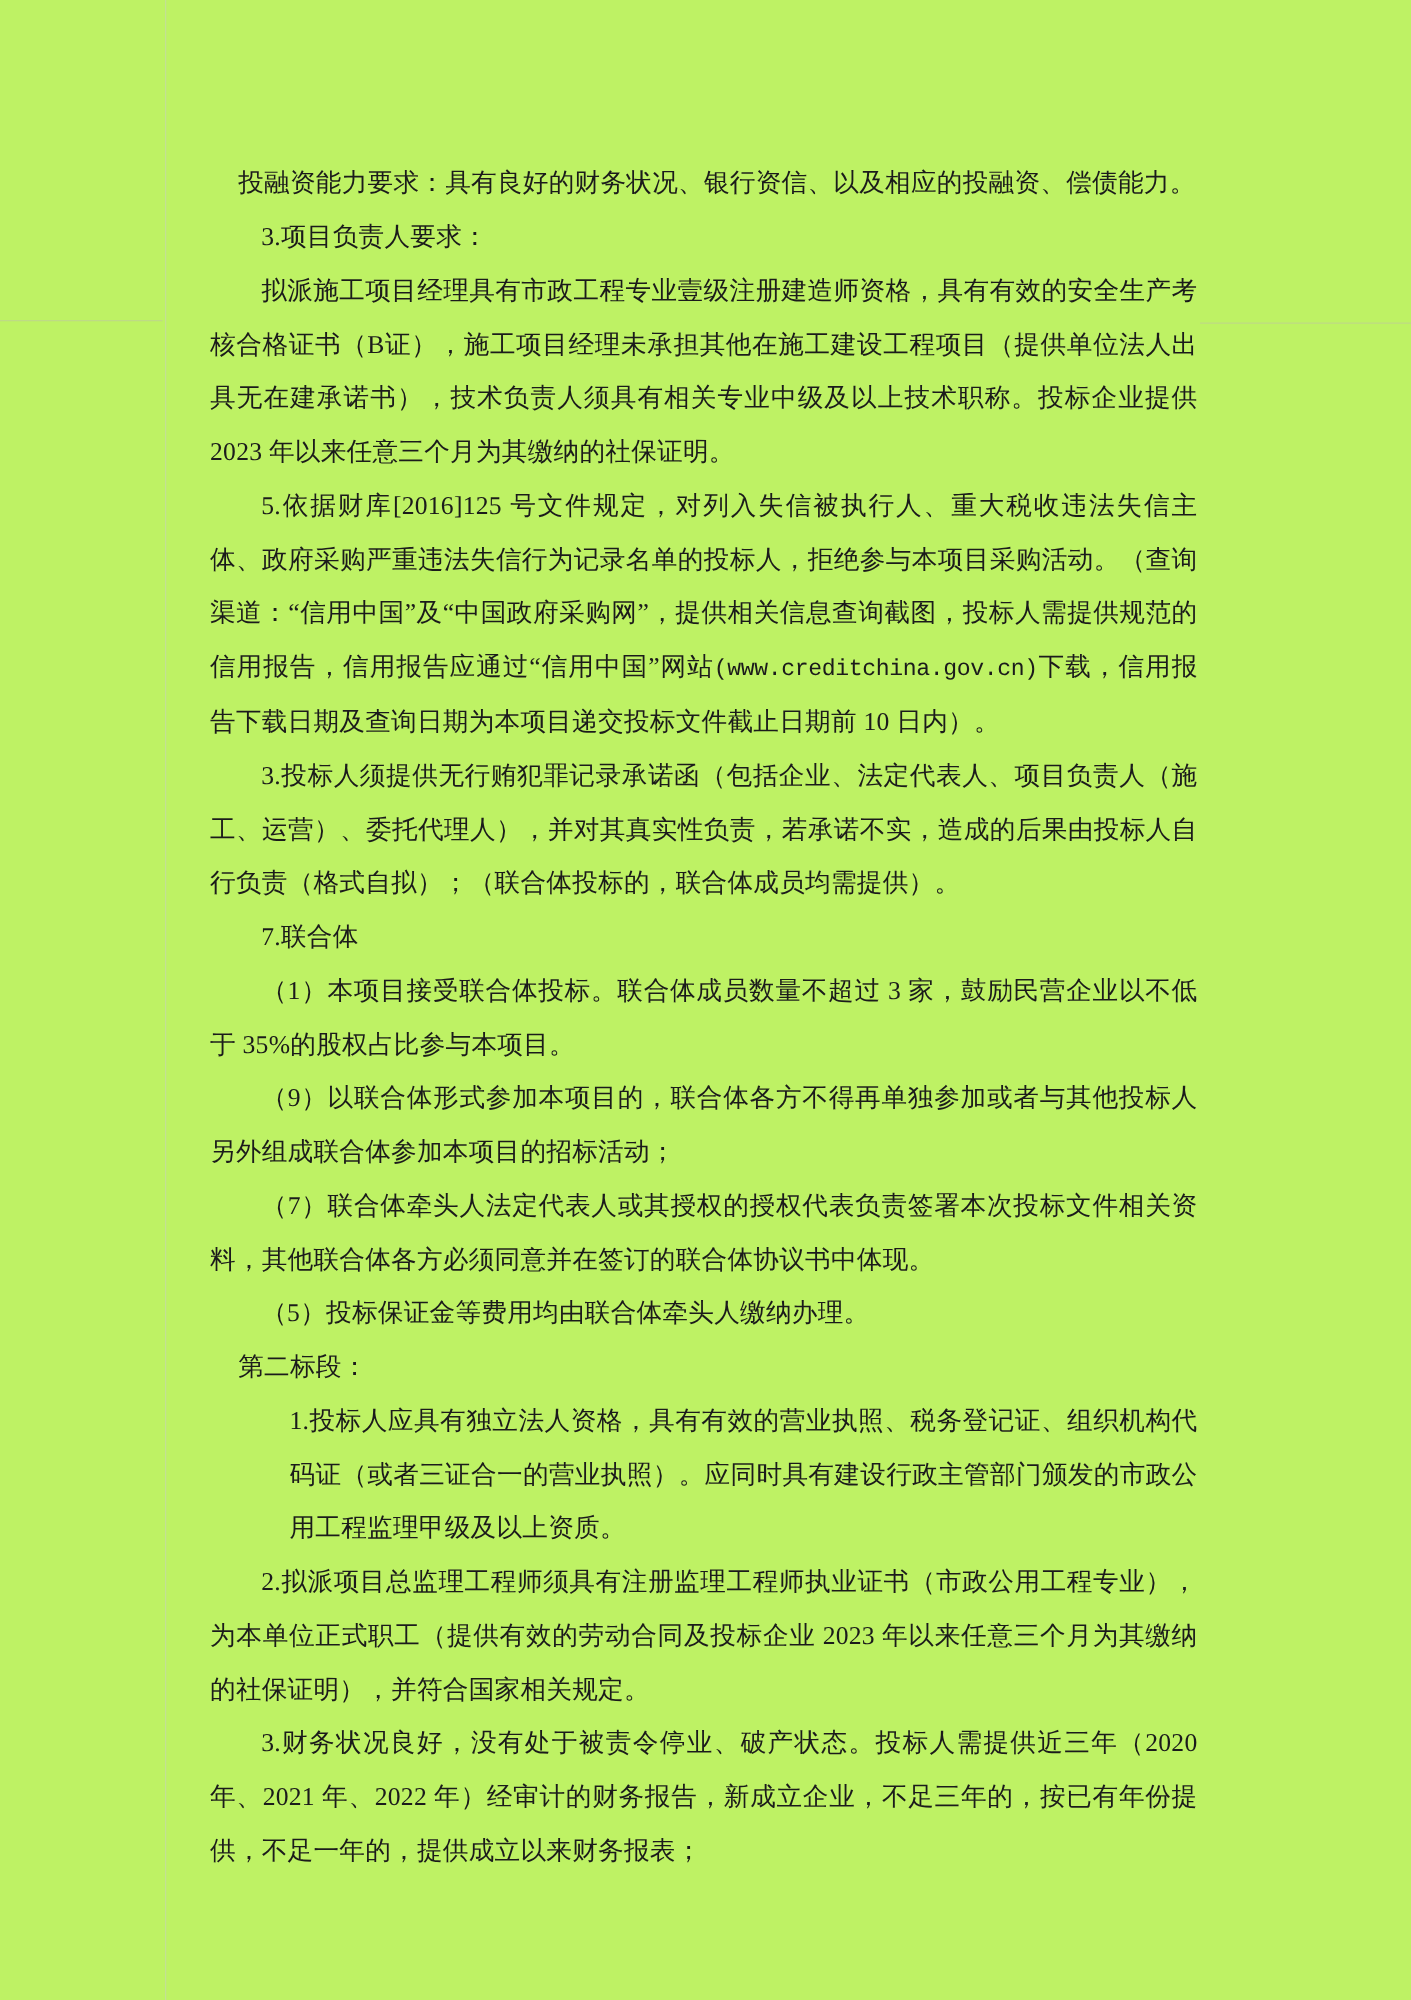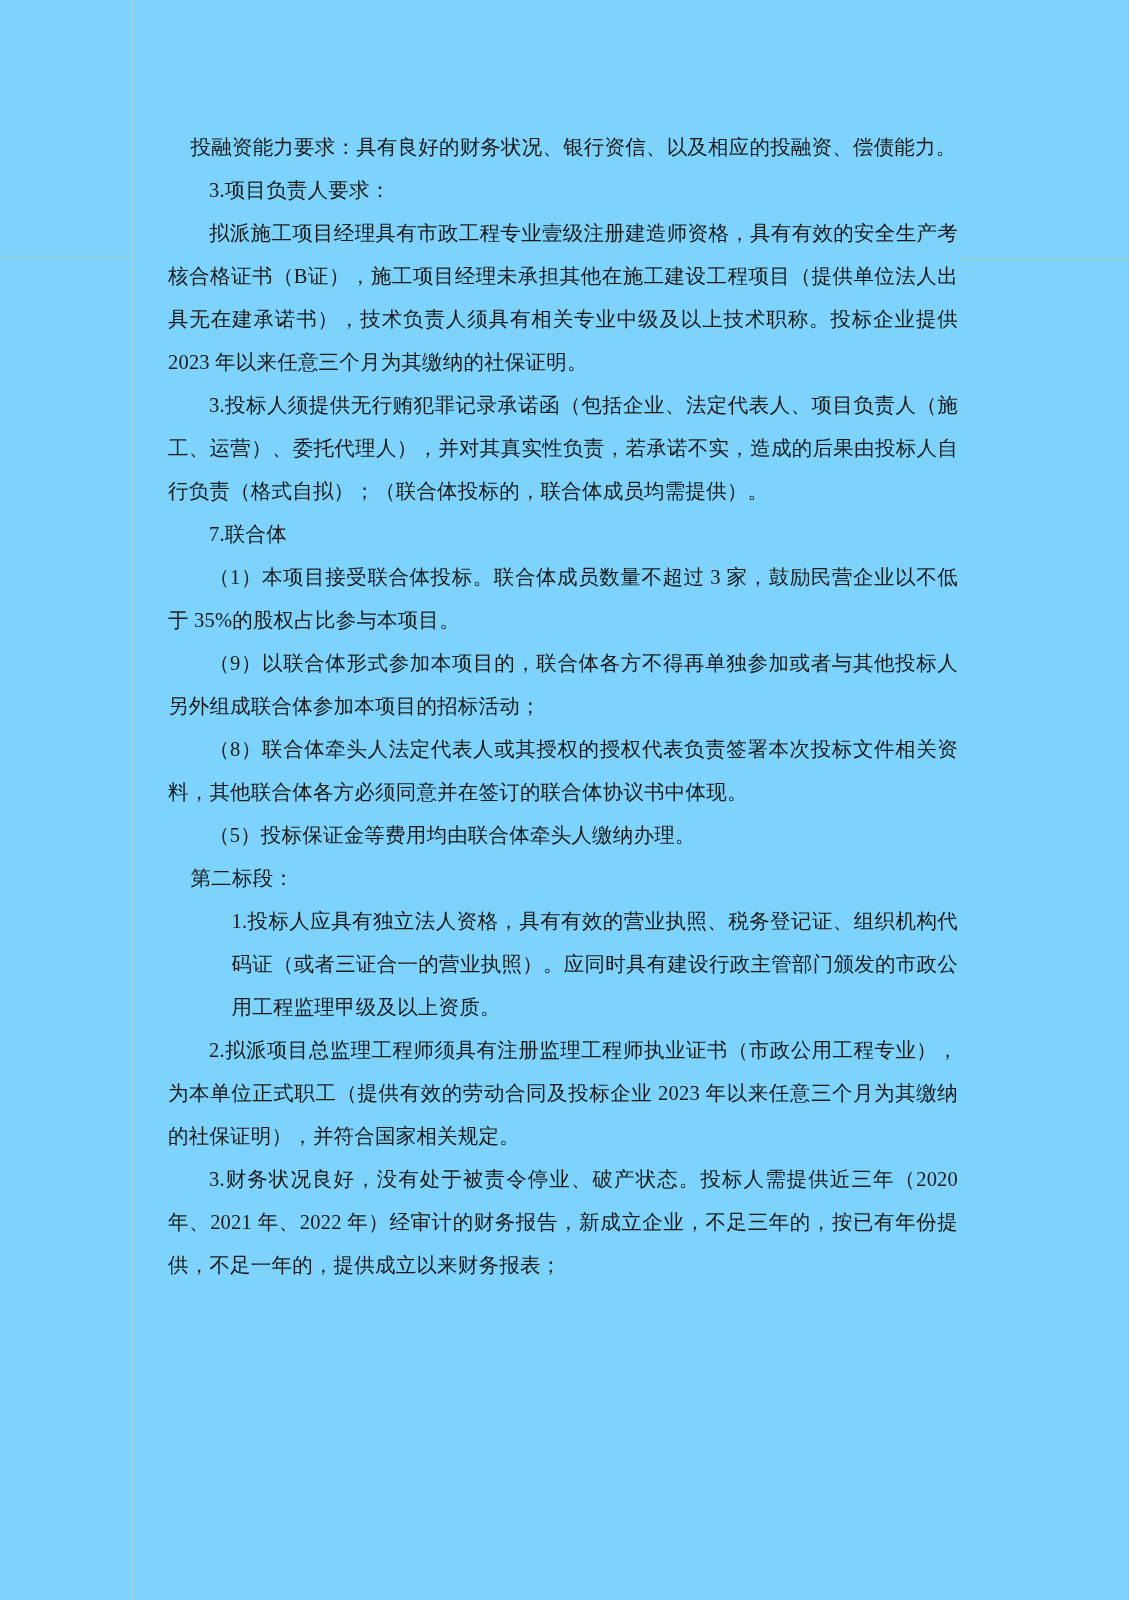--- a/index.html
+++ b/index.html
@@ -8,21 +8,21 @@
     background: #ffffff;
   }
   body {
     font-family: "Liberation Serif", "DejaVu Serif", serif;
   }
   .page {
     position: relative;
     width: 1129px;
     height: 1600px;
     margin: 0 auto;
-    background: #7dd3fc;
+    background: #bef264;
     overflow: hidden;
   }
   
   .scan-line-h {
     position: absolute;
     left: 0;
     width: 100%;
     height: 1px;
     background: rgba(190, 200, 160, 0.55);
   }
@@ -75,31 +75,34 @@
 
   <div class="page-body">
 
     <p class="indent1">投融资能力要求：具有良好的财务状况、银行资信、以及相应的投融资、偿债能力。</p>
 
     <p class="indent">3.项目负责人要求：</p>
 
     <p class="indent">拟派施工项目经理具有市政工程专业壹级注册建造师资格，具有有效的安全生产考核合格证书（B证），施工项目经理未承担其他在施工建设工程项目（提供单位法人出具无在建承诺书），技术负责人须具有相关专业中级及以上技术职称。投标企业提供 2023 年以来任意三个月为其缴纳的社保证明。</p>
 
 
+    <p class="indent">
+      <span>5.依据财库[2016]125 号文件规定，对列入失信被执行人、重大税收违法失信主体、政府采购严重违法失信行为记录名单的投标人，拒绝参与本项目采购活动。（查询渠道：“信用中国”及“中国政府采购网”，提供相关信息查询截图，投标人需提供规范的信用报告，信用报告应通过“信用中国”网站</span><span class="mono">(www.creditchina.gov.cn)</span><span>下载，信用报告下载日期及查询日期为本项目递交投标文件截止日期前 10 日内）。</span>
+    </p>
 
     <p class="indent">3.投标人须提供无行贿犯罪记录承诺函（包括企业、法定代表人、项目负责人（施工、运营）、委托代理人），并对其真实性负责，若承诺不实，造成的后果由投标人自行负责（格式自拟）；（联合体投标的，联合体成员均需提供）。</p>
 
     <p class="indent">7.联合体</p>
 
     <p class="indent">（1）本项目接受联合体投标。联合体成员数量不超过 3 家，鼓励民营企业以不低于 35%的股权占比参与本项目。</p>
 
 
     <p class="indent">（9）以联合体形式参加本项目的，联合体各方不得再单独参加或者与其他投标人另外组成联合体参加本项目的招标活动；</p>
 
-    <p class="indent">（8）联合体牵头人法定代表人或其授权的授权代表负责签署本次投标文件相关资料，其他联合体各方必须同意并在签订的联合体协议书中体现。</p>
+    <p class="indent">（7）联合体牵头人法定代表人或其授权的授权代表负责签署本次投标文件相关资料，其他联合体各方必须同意并在签订的联合体协议书中体现。</p>
 
     <p class="indent">（5）投标保证金等费用均由联合体牵头人缴纳办理。</p>
 
     <p class="indent1">第二标段：</p>
 
     <p class="hang-sub">1.投标人应具有独立法人资格，具有有效的营业执照、税务登记证、组织机构代码证（或者三证合一的营业执照）。应同时具有建设行政主管部门颁发的市政公用工程监理甲级及以上资质。</p>
 
     <p class="indent">2.拟派项目总监理工程师须具有注册监理工程师执业证书（市政公用工程专业），为本单位正式职工（提供有效的劳动合同及投标企业 2023 年以来任意三个月为其缴纳的社保证明），并符合国家相关规定。</p>
 
     <p class="indent">3.财务状况良好，没有处于被责令停业、破产状态。投标人需提供近三年（2020 年、2021 年、2022 年）经审计的财务报告，新成立企业，不足三年的，按已有年份提供，不足一年的，提供成立以来财务报表；</p>

